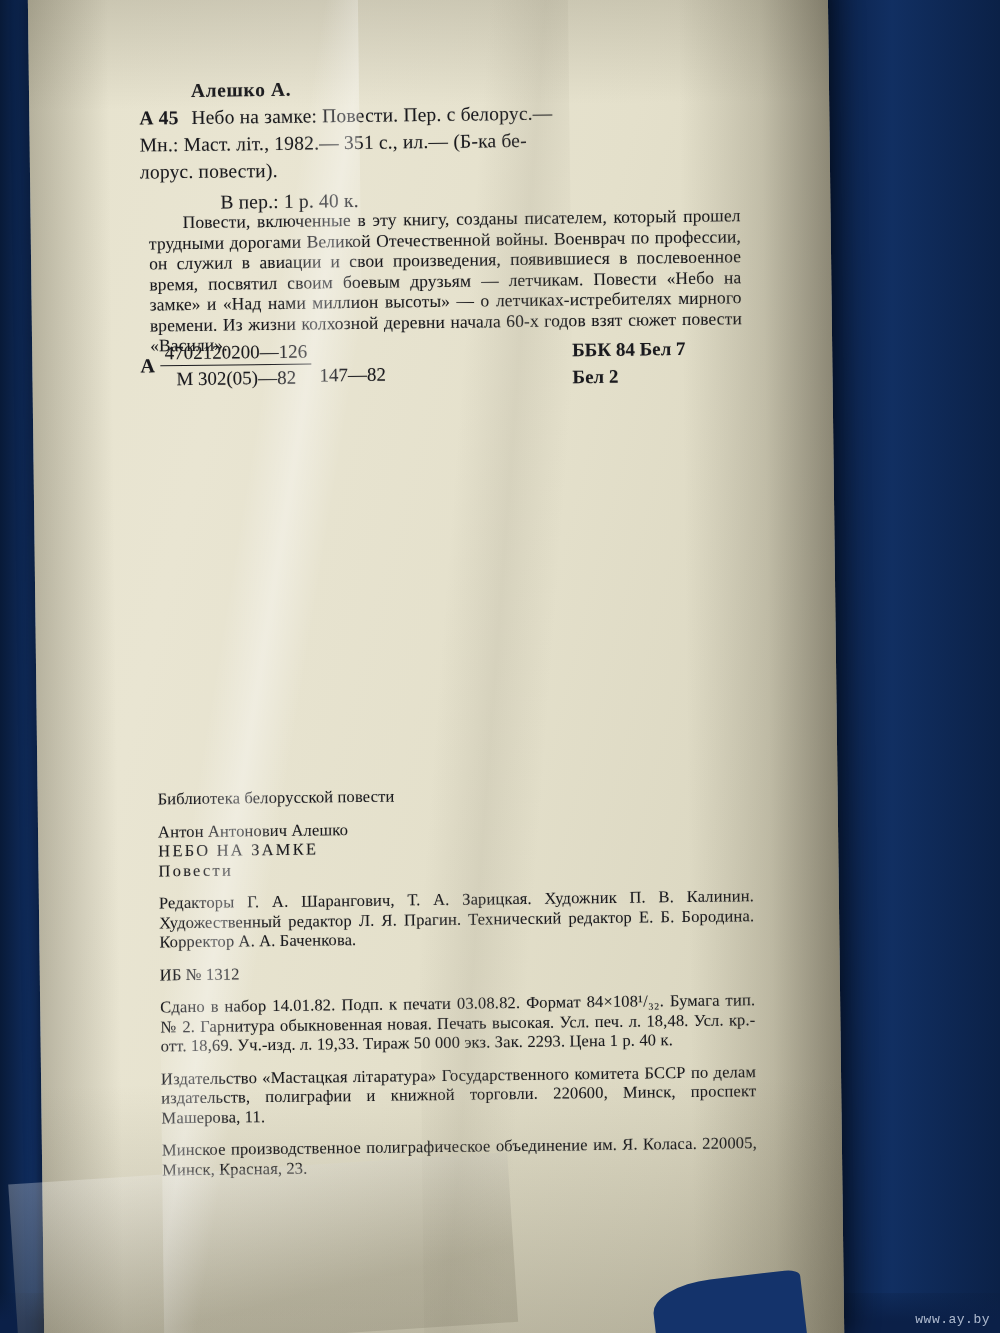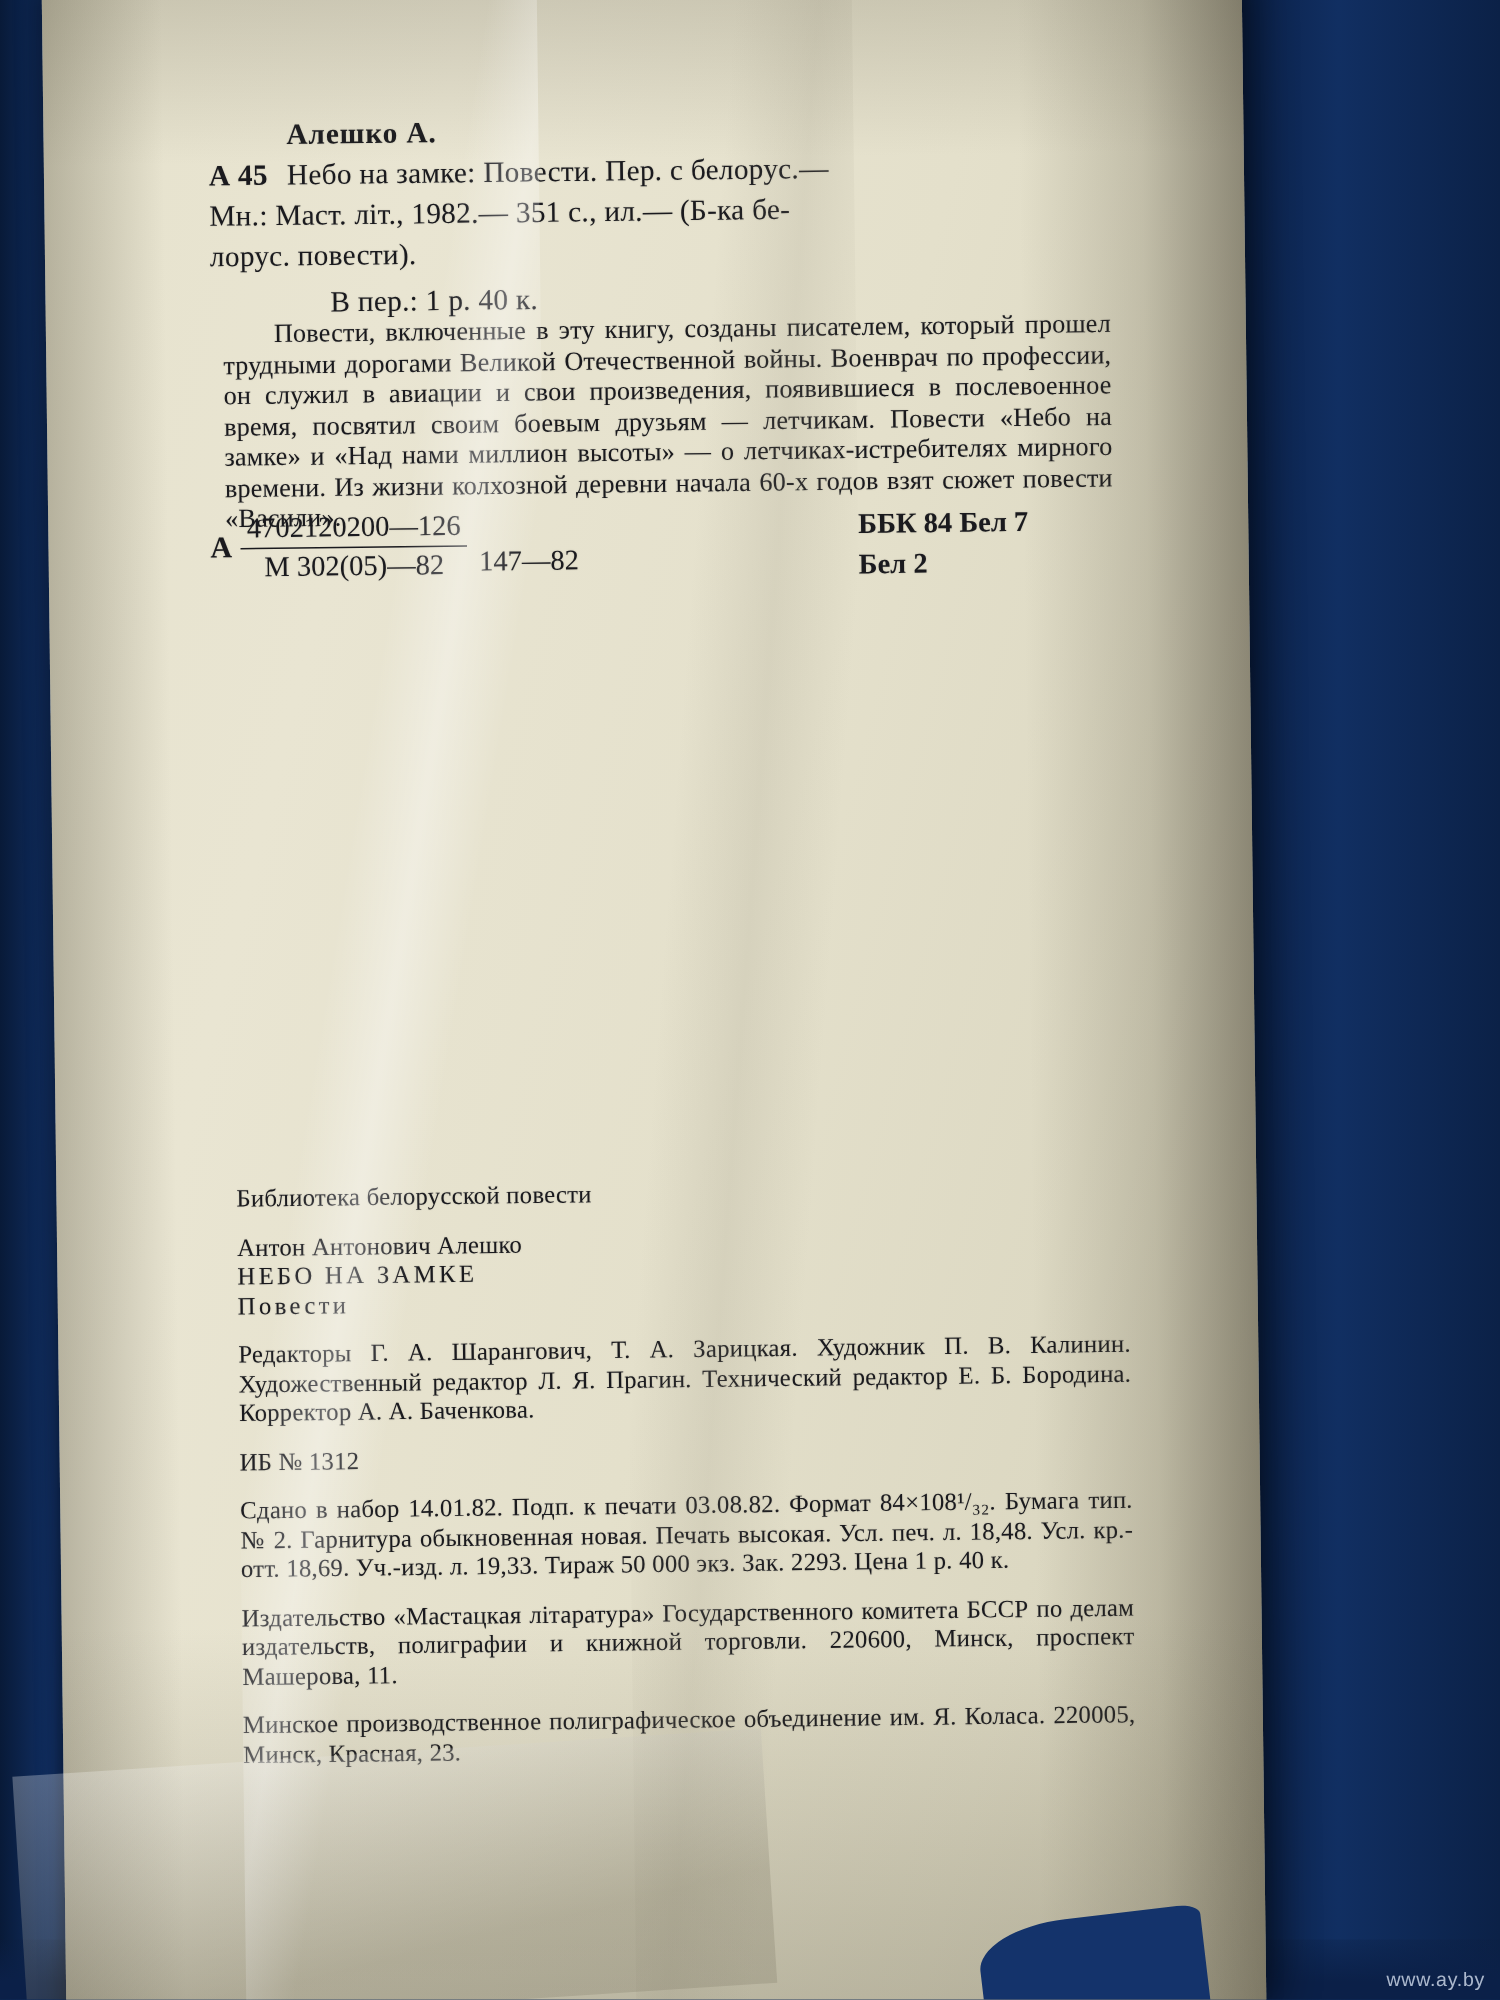--- a/index.html
+++ b/index.html
@@ -213,21 +213,21 @@
   .colophon p { margin: 0; }
   .colophon .gap { height: 13px; }
   .colophon .spaced { letter-spacing: 2.2px; }
   .colophon .just { text-align: justify; }
 
   
   .watermark {
     position: absolute;
     right: 10px;
     bottom: 6px;
-    font-family: Liberation Sans, sans-serif;
+    font-family: Liberation Mono, monospace;
     font-size: 13px;
     color: rgba(225,235,250,0.75);
     letter-spacing: 0.5px;
   }
 </style>
 </head>
 <body>
 
 <div id="photo">
 

